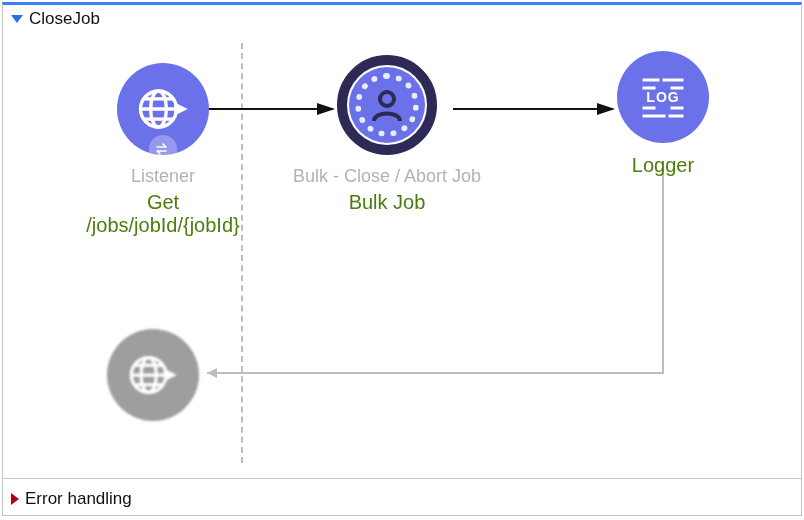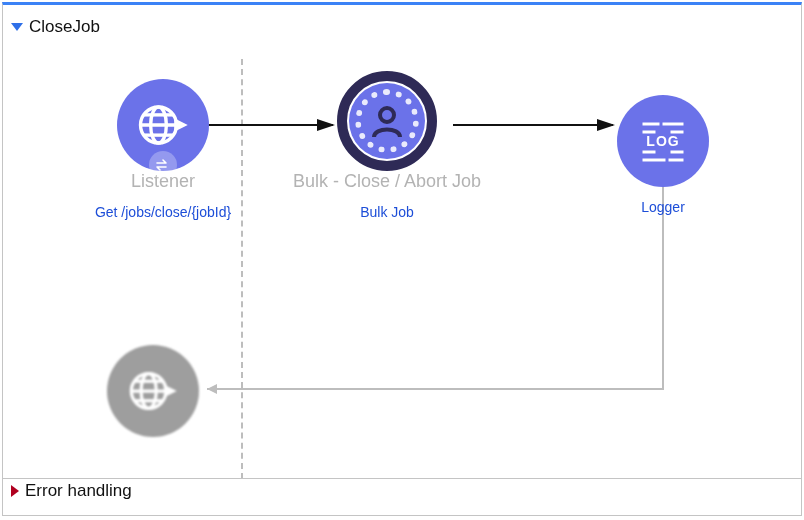--- a/index.html
+++ b/index.html
@@ -18,21 +18,21 @@
     background: #fff;
     width: 800px;
     height: 514px;
     position: absolute;
     left: 2px;
     top: 2px;
   }
   .section-header {
     display: flex;
     align-items: center;
-    padding: 12px 8px;
+    padding: 4px 8px;
     font-size: 17px;
     font-weight: 400;
     color: #111;
     cursor: pointer;
   }
   .tri {
     width: 0; height: 0;
     margin-right: 6px;
     display: inline-block;
   }
@@ -63,26 +63,26 @@
     bottom: 10px;
     left: 238px;
   }
   .node {
     position: absolute;
     text-align: center;
   }
   .label-light {
     color: #b3b3b3;
     font-size: 18px;
-    margin-top: 0;
+    margin-top: 11px;
   }
   .label-dark {
-    color: #1d4ed8;
-    font-size: 14px;
-    margin-top: 12px;
+    color: #4d7c0f;
+    font-size: 20px;
+    margin-top: 4px;
   }
   .circle {
     width: 92px;
     height: 92px;
     border-radius: 50%;
     margin: 0 auto;
     position: relative;
     display: flex;
     align-items: center;
     justify-content: center;
@@ -158,38 +158,38 @@
           <line x1="7" y1="33" x2="33" y2="33" stroke="#fff" stroke-width="3"></line>
           <polygon points="34,18 46,24 34,30" fill="#fff"></polygon>
         </svg>
         <div class="badge">
           <svg width="16" height="16" viewBox="0 0 16 16">
             <path d="M2 6 L11 6 M11 6 L8 3 M2 10 L11 10 M2 10 L5 13" stroke="#fff" stroke-width="1.6" fill="none" stroke-linecap="round"></path>
           </svg>
         </div>
       </div>
       <div class="label-light">Listener</div>
-      <div class="label-dark">Get /jobs/close/{jobId}</div>
+      <div class="label-dark">Get /jobs/jobId/{jobId}</div>
     </div>
 
     <div class="node" style="left:264px; top:26px; width:240px">
       <div class="ring-outer">
         <div class="ring-inner">
           <div class="dotring"></div>
           <svg width="36" height="36" viewBox="0 0 36 36">
             <circle cx="18" cy="12" r="7" fill="none" stroke="#2e2a56" stroke-width="4"></circle>
             <path d="M5 34 C5 24, 31 24, 31 34" fill="none" stroke="#2e2a56" stroke-width="4"></path>
           </svg>
         </div>
       </div>
       <div class="label-light">Bulk - Close / Abort Job</div>
       <div class="label-dark">Bulk Job</div>
     </div>
 
-    <div class="node" style="left:600px; top:46px; width:120px">
+    <div class="node" style="left:600px; top:18px; width:120px">
       <div class="circle bg-indigo">
         <svg width="58" height="58" viewBox="0 0 58 58">
           <g stroke="#fff" stroke-width="3" stroke-linecap="square">
             <line x1="10" y1="12" x2="24" y2="12"></line>
             <line x1="30" y1="12" x2="48" y2="12"></line>
             <line x1="10" y1="20" x2="20" y2="20"></line>
             <line x1="38" y1="20" x2="48" y2="20"></line>
             <line x1="10" y1="40" x2="20" y2="40"></line>
             <line x1="38" y1="40" x2="48" y2="40"></line>
             <line x1="10" y1="48" x2="30" y2="48"></line>

